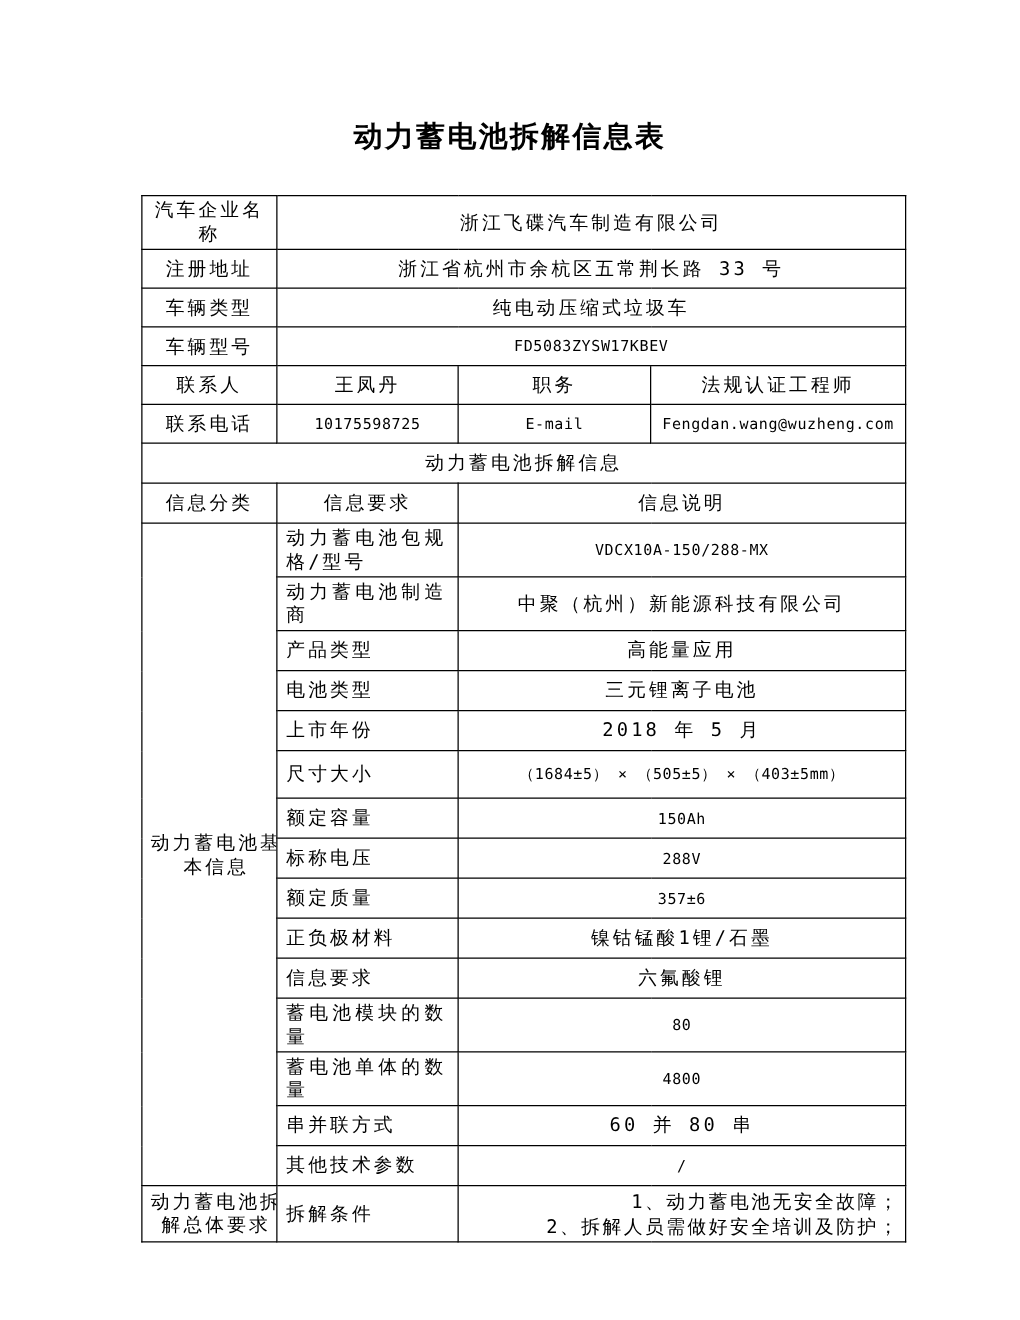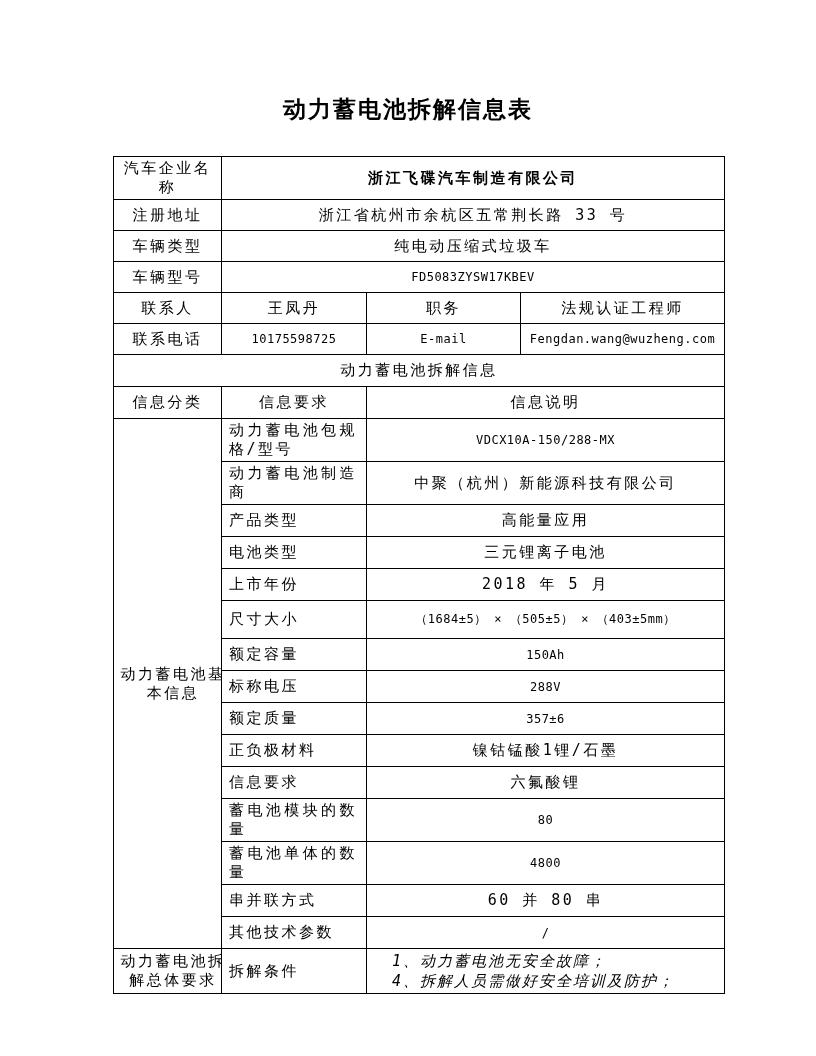--- a/index.html
+++ b/index.html
@@ -6,25 +6,25 @@
   body{width:816px;height:1056px;font-family:"DejaVu Sans Mono","DejaVu Sans",monospace;color:#000;}
   .page{position:relative;width:816px;height:1056px;background:#fff;overflow:hidden;}
   .title{position:absolute;top:94px;left:0;width:100%;text-align:center;
          font-size:23px;font-weight:bold;letter-spacing:2px;margin:0;}
   table.doc{position:absolute;top:156px;left:113px;width:611px;
             border-collapse:collapse;table-layout:fixed;}
   td{border:1px solid #000;font-size:15px;text-align:center;vertical-align:middle;
      padding:2px 4px;overflow:hidden;word-break:break-all;}
   .sp{letter-spacing:2.5px;}
   .latin{letter-spacing:0.5px;font-size:12px;}
-  .bold{font-weight:bold;}
+  .bold{font-weight:normal;}
   .req{text-align:left;padding-left:7px;}
   .req-inner{width:128px;text-align:justify;letter-spacing:2.5px;line-height:19px;}
   .group-inner{width:110px;margin:0 auto;text-align:center;letter-spacing:2.5px;line-height:19px;}
-  .left-val{text-align:left;padding-left:25px;letter-spacing:2px;line-height:20px;font-style:italic;}
+  .left-val{text-align:right;padding-left:25px;letter-spacing:2px;line-height:20px;}
   tr.r31{height:31px}tr.r32{height:32px}tr.r38{height:38px}tr.r41{height:41px}tr.r44{height:44px}
   .page-num{position:absolute;top:969px;left:0;width:100%;text-align:center;
             font-size:13px;letter-spacing:1px;}
 </style>
 </head>
 <body>
 
 <div class="page">
 
   <h1 class="title">动力蓄电池拆解信息表</h1>
@@ -173,20 +173,20 @@
 
     <tr class="r44">
       <td>
         <div class="group-inner">动力蓄电池拆解总体要求</div>
       </td>
       <td class="req">
             <div class="req-inner">拆解条件</div>
           </td>
       <td colspan="2" class="left-val">
         <div>1、动力蓄电池无安全故障；</div>
-        <div>4、拆解人员需做好安全培训及防护；</div>
+        <div>2、拆解人员需做好安全培训及防护；</div>
       </td>
     </tr>
   </tbody>
     </table>
 
 
 </div>
 
 </body></html>

